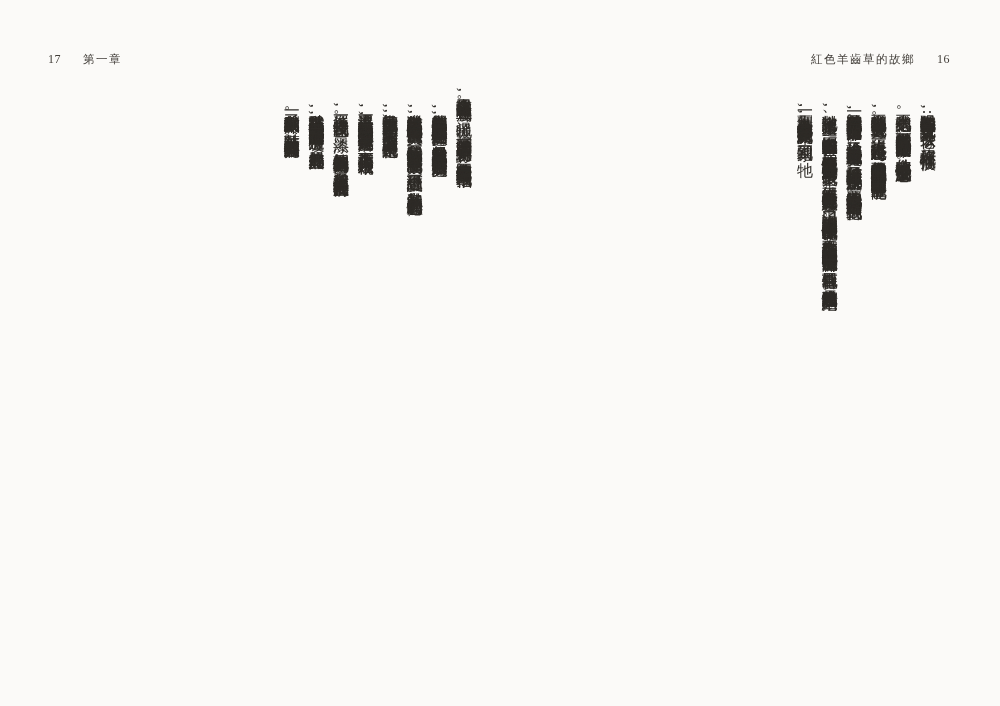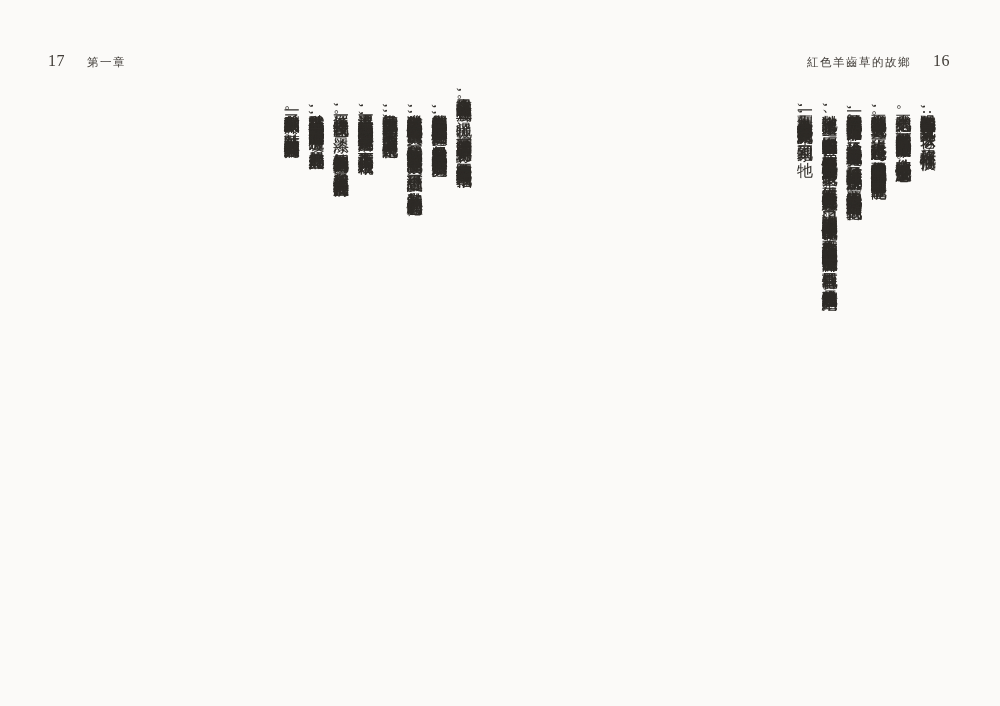--- a/index.html
+++ b/index.html
@@ -30,21 +30,21 @@
   
   .running-head {
     position: absolute;
     top: 52px;
     font-size: 11.5px;
     letter-spacing: 1.5px;
     color: #413d38;
     white-space: nowrap;
   }
   .running-head .num {
-    font-size: 16px;
+    font-size: 12px;
     letter-spacing: 0.5px;
   }
   .head-left  { left: 48px; }
   .head-right { right: 50px; text-align: center; }
   .head-gap   { display: inline-block; width: 22px; }
 
   
   .vtext {
     position: absolute;
     top: 86px;

